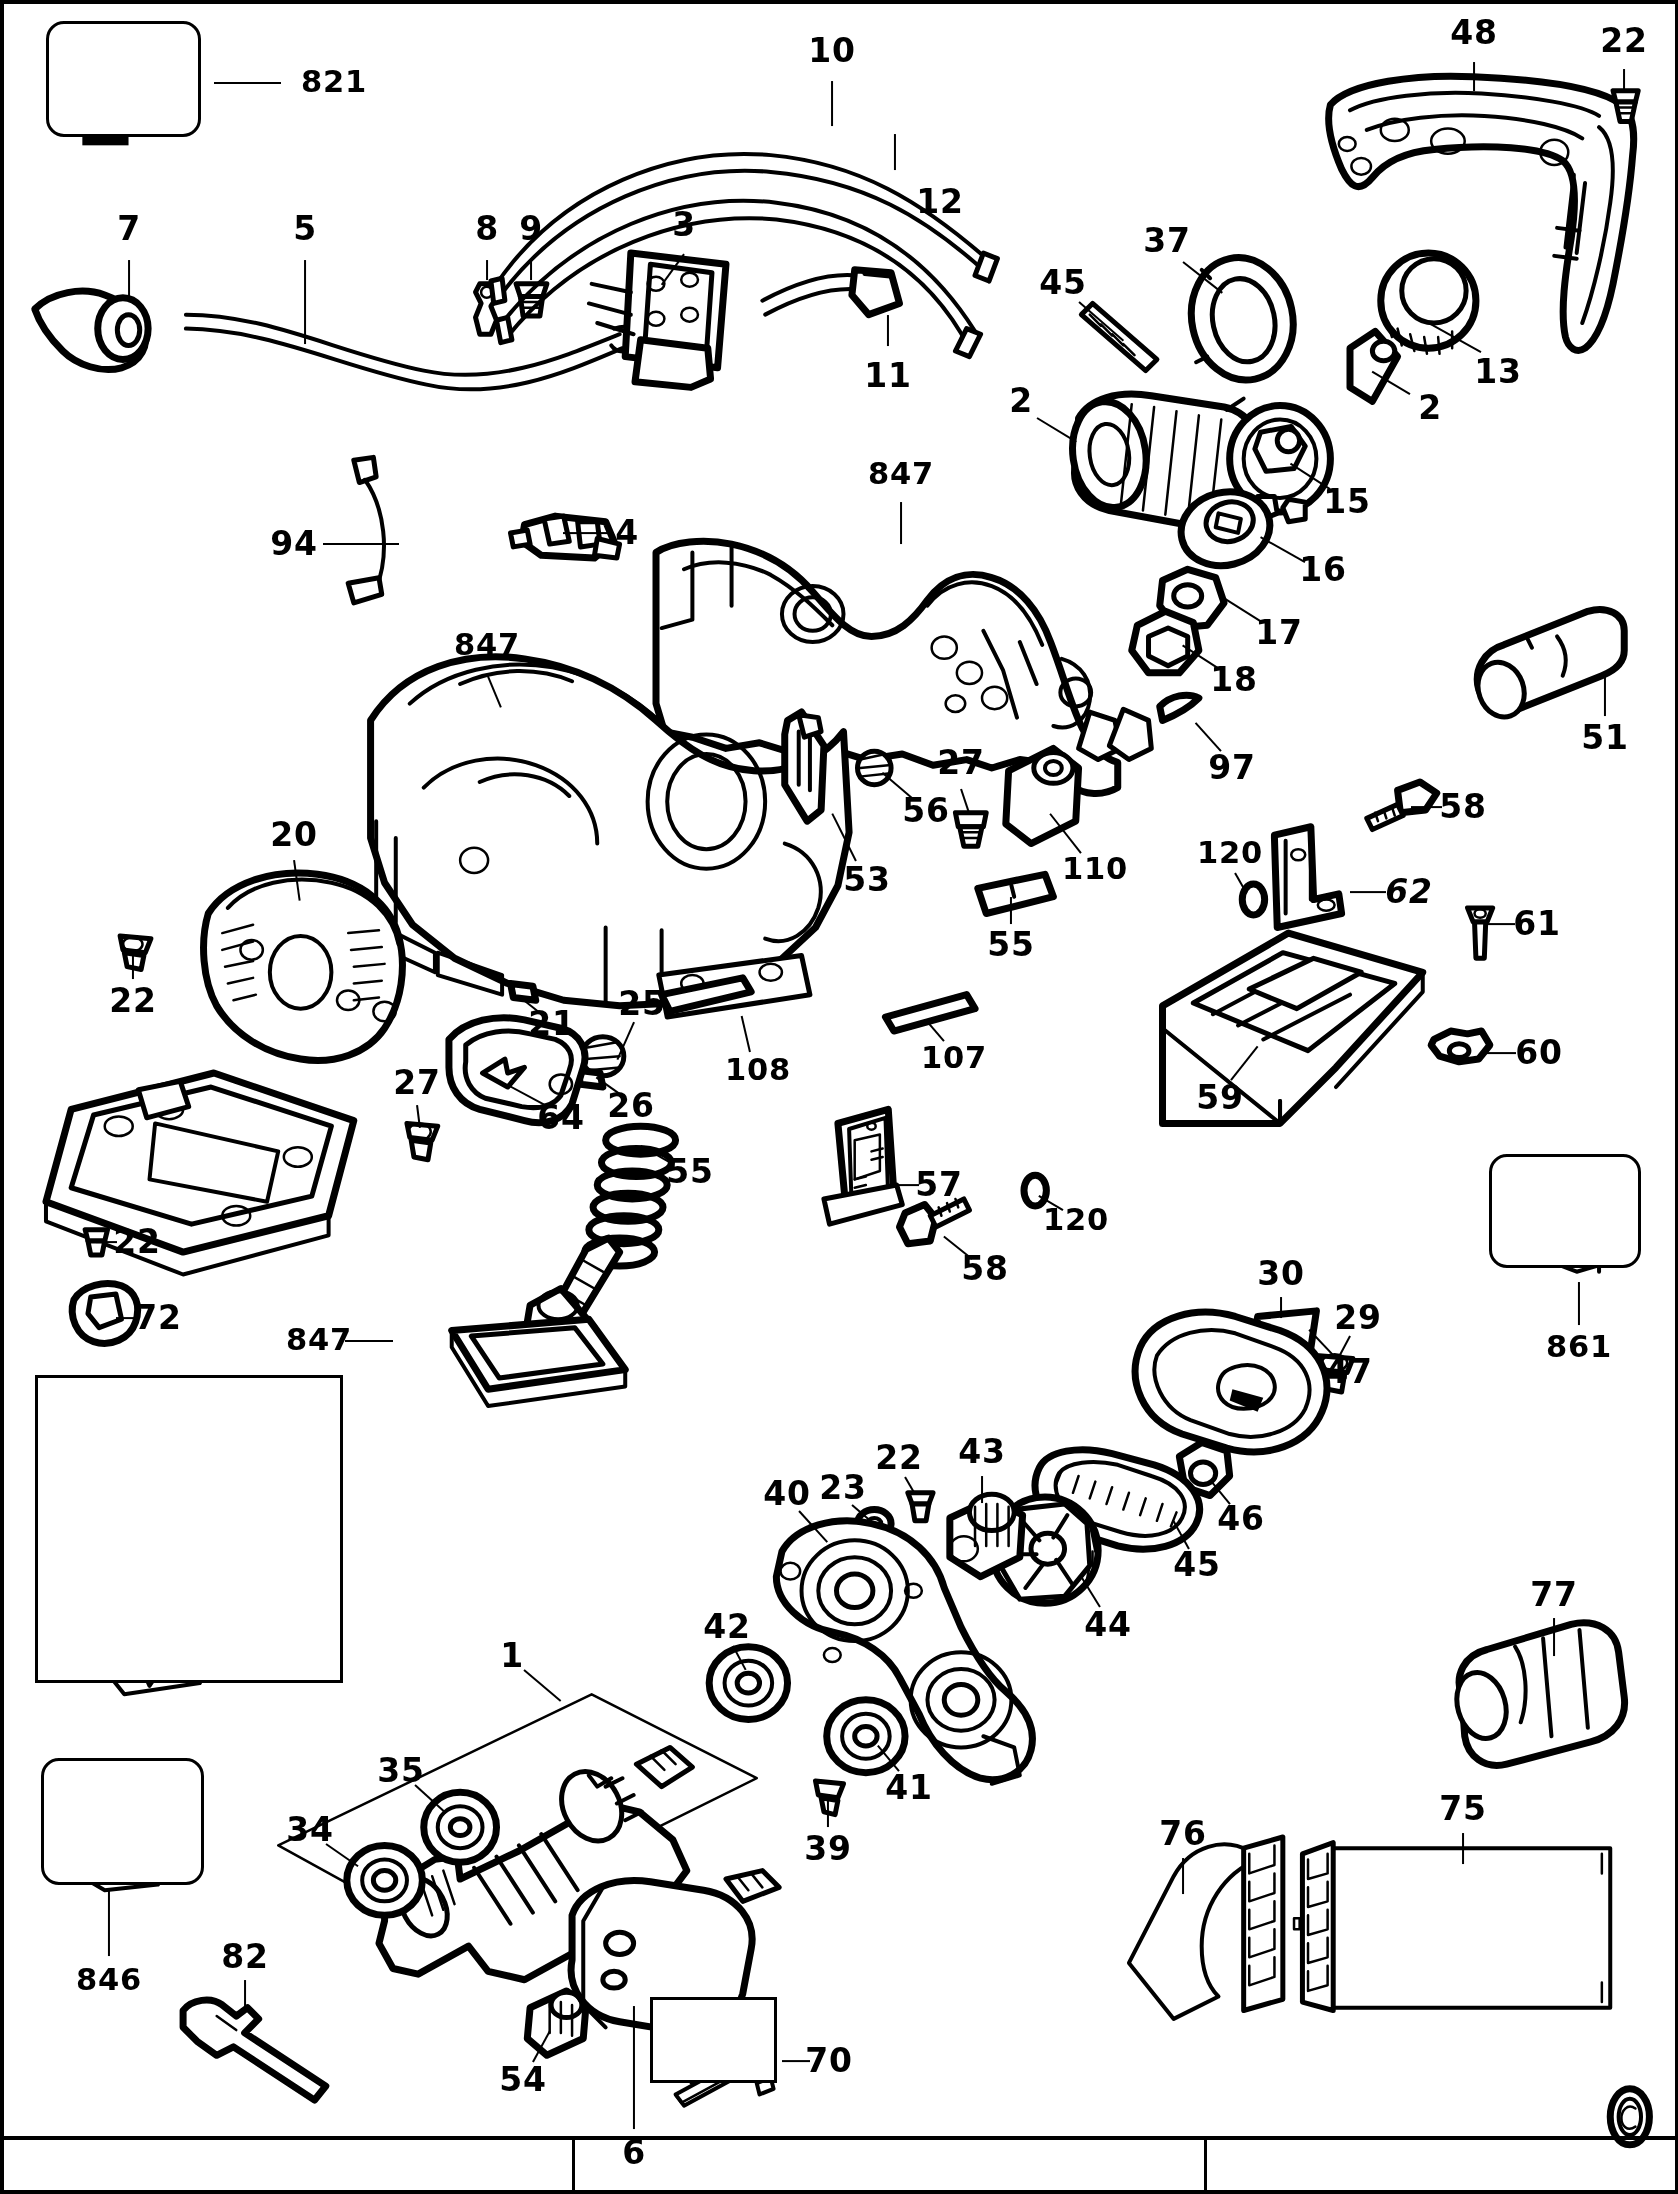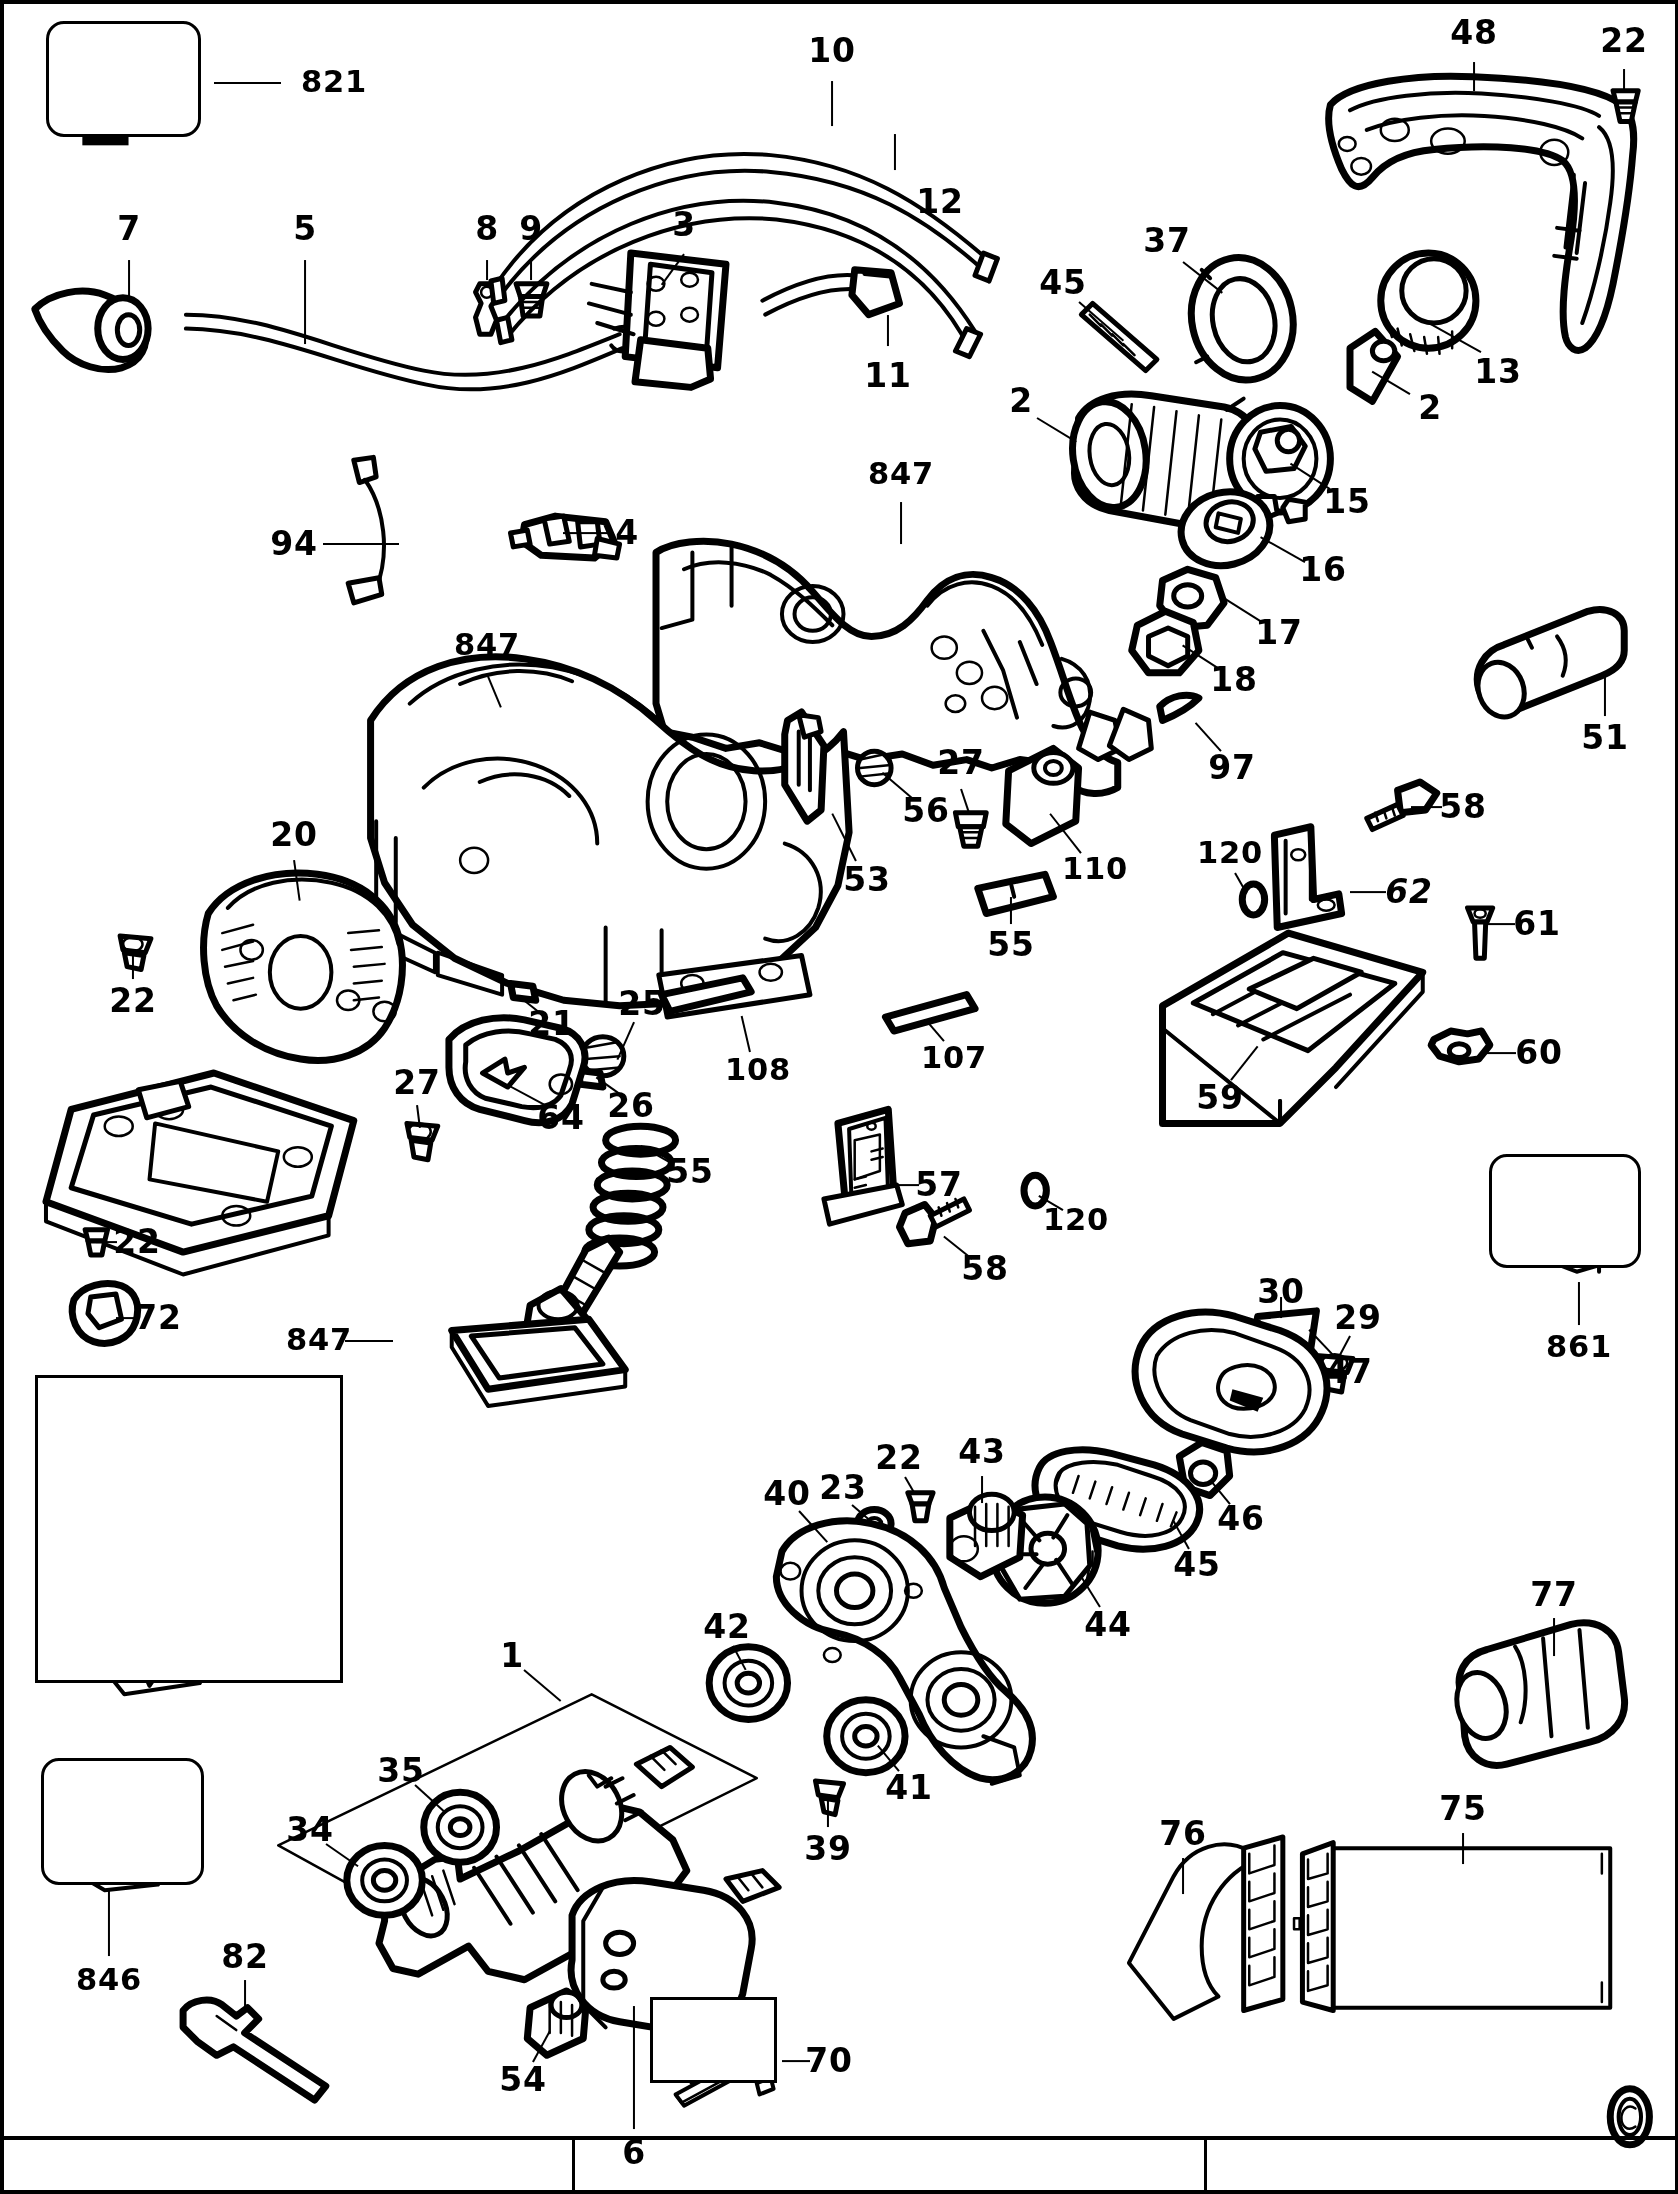--- a/index.html
+++ b/index.html
@@ -834,21 +834,21 @@
       <div class="lbl" style="left: 981px; top: 1264px;">58</div>
       <div class="leader" style="left: 1059px; top: 1205px; width: 28px; transform: rotate(-149.529deg);"></div>
       <div class="lbl sm" style="left: 1072px; top: 1216px;">120</div>
       <div class="leader" style="left: 113px; top: 1237px; width: 21px; transform: rotate(180deg);"></div>
       <div class="lbl" style="left: 133px; top: 1237px;">22</div>
       <div class="leader" style="left: 134px; top: 1313px; width: 22.4px; transform: rotate(180deg);"></div>
       <div class="lbl" style="left: 154px; top: 1313px;">72</div>
       <div class="leader" style="left: 341px; top: 1336px; width: 48px; transform: rotate(0deg);"></div>
       <div class="lbl sm" style="left: 315px; top: 1336px;">847</div>
       <div class="leader" style="left: 1277px; top: 1292px; width: 21px; transform: rotate(90deg);"></div>
-      <div class="lbl" style="left: 1277px; top: 1269px; margin-top: 18px;">30</div>
+      <div class="lbl" style="left: 1277px; top: 1269px;">30</div>
       <div class="leader" style="left: 1346px; top: 1331px; width: 24px; transform: rotate(118.068deg);"></div>
       <div class="lbl" style="left: 1354px; top: 1313px;">29</div>
       <div class="leader" style="left: 1575px; top: 1320px; width: 43px; transform: rotate(-90deg);"></div>
       <div class="lbl sm" style="left: 1575px; top: 1343px;">861</div>
       <div class="leader" style="left: 1332px; top: 1353px; width: 39px; transform: rotate(-133.525deg);"></div>
       <div class="lbl" style="left: 1345px; top: 1367px;">47</div>
       <div class="leader" style="left: 1226px; top: 1499px; width: 31px; transform: rotate(-129.467deg);"></div>
       <div class="lbl" style="left: 1237px; top: 1514px;">46</div>
       <div class="leader" style="left: 1185px; top: 1544px; width: 32px; transform: rotate(-118.806deg);"></div>
       <div class="lbl" style="left: 1193px; top: 1560px;">45</div>

